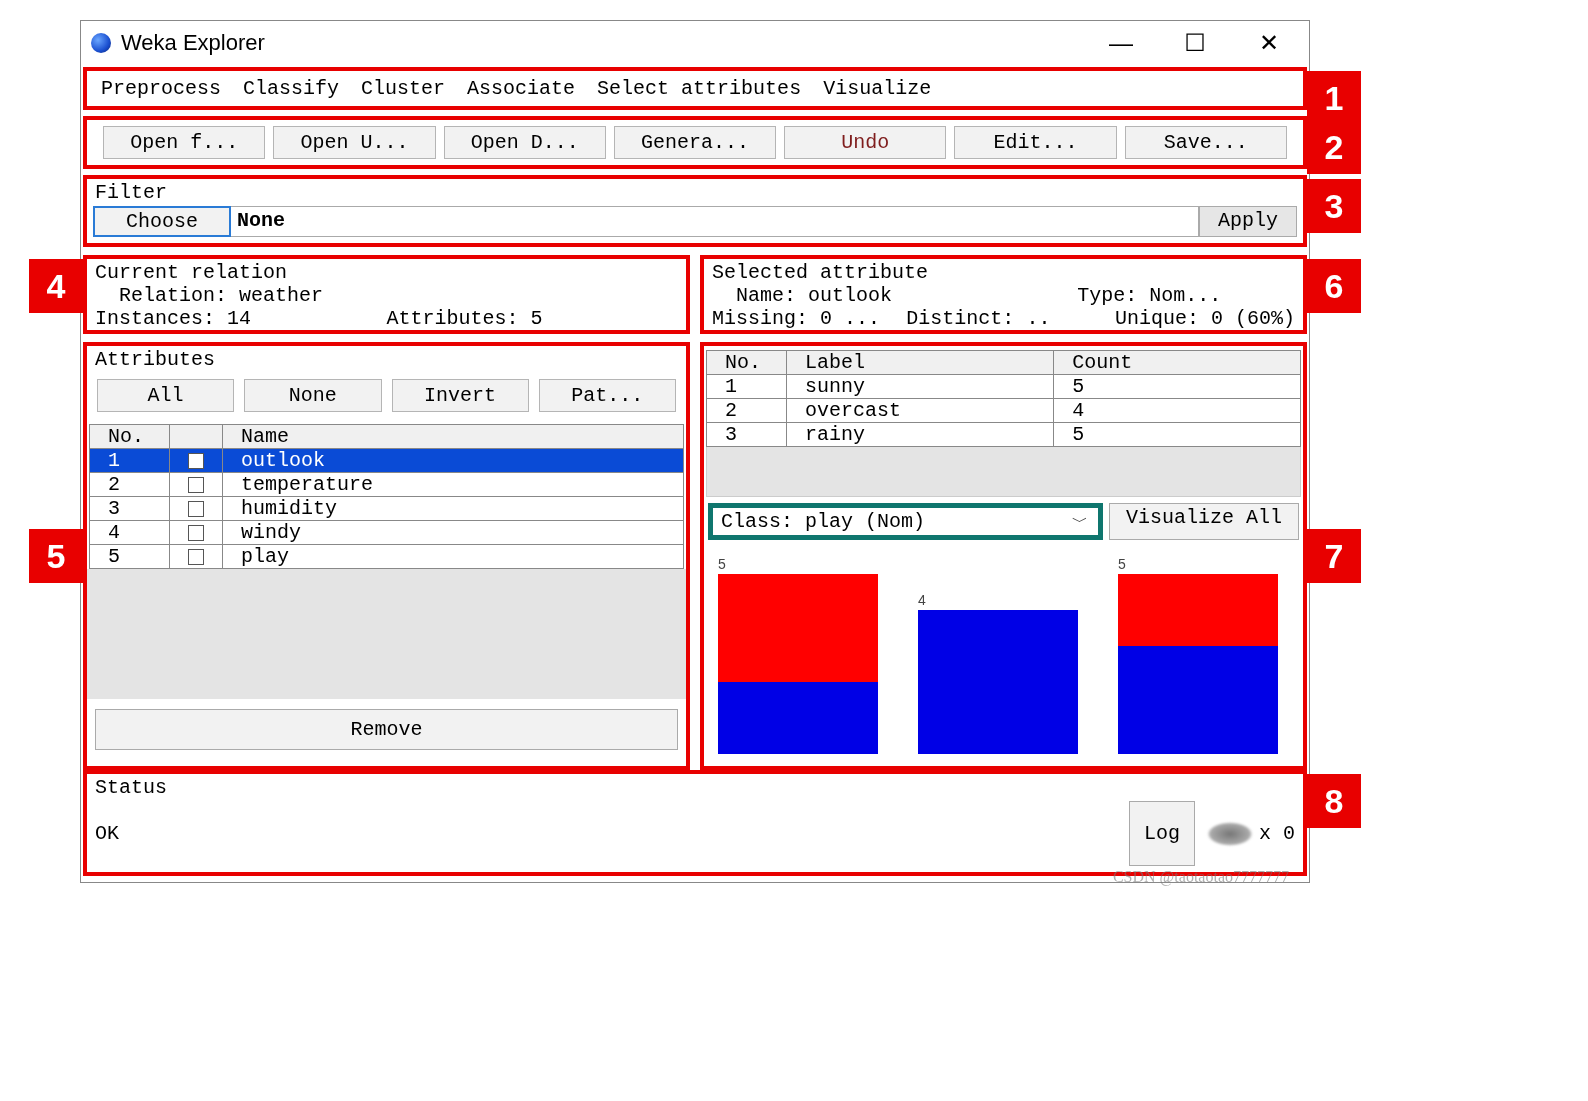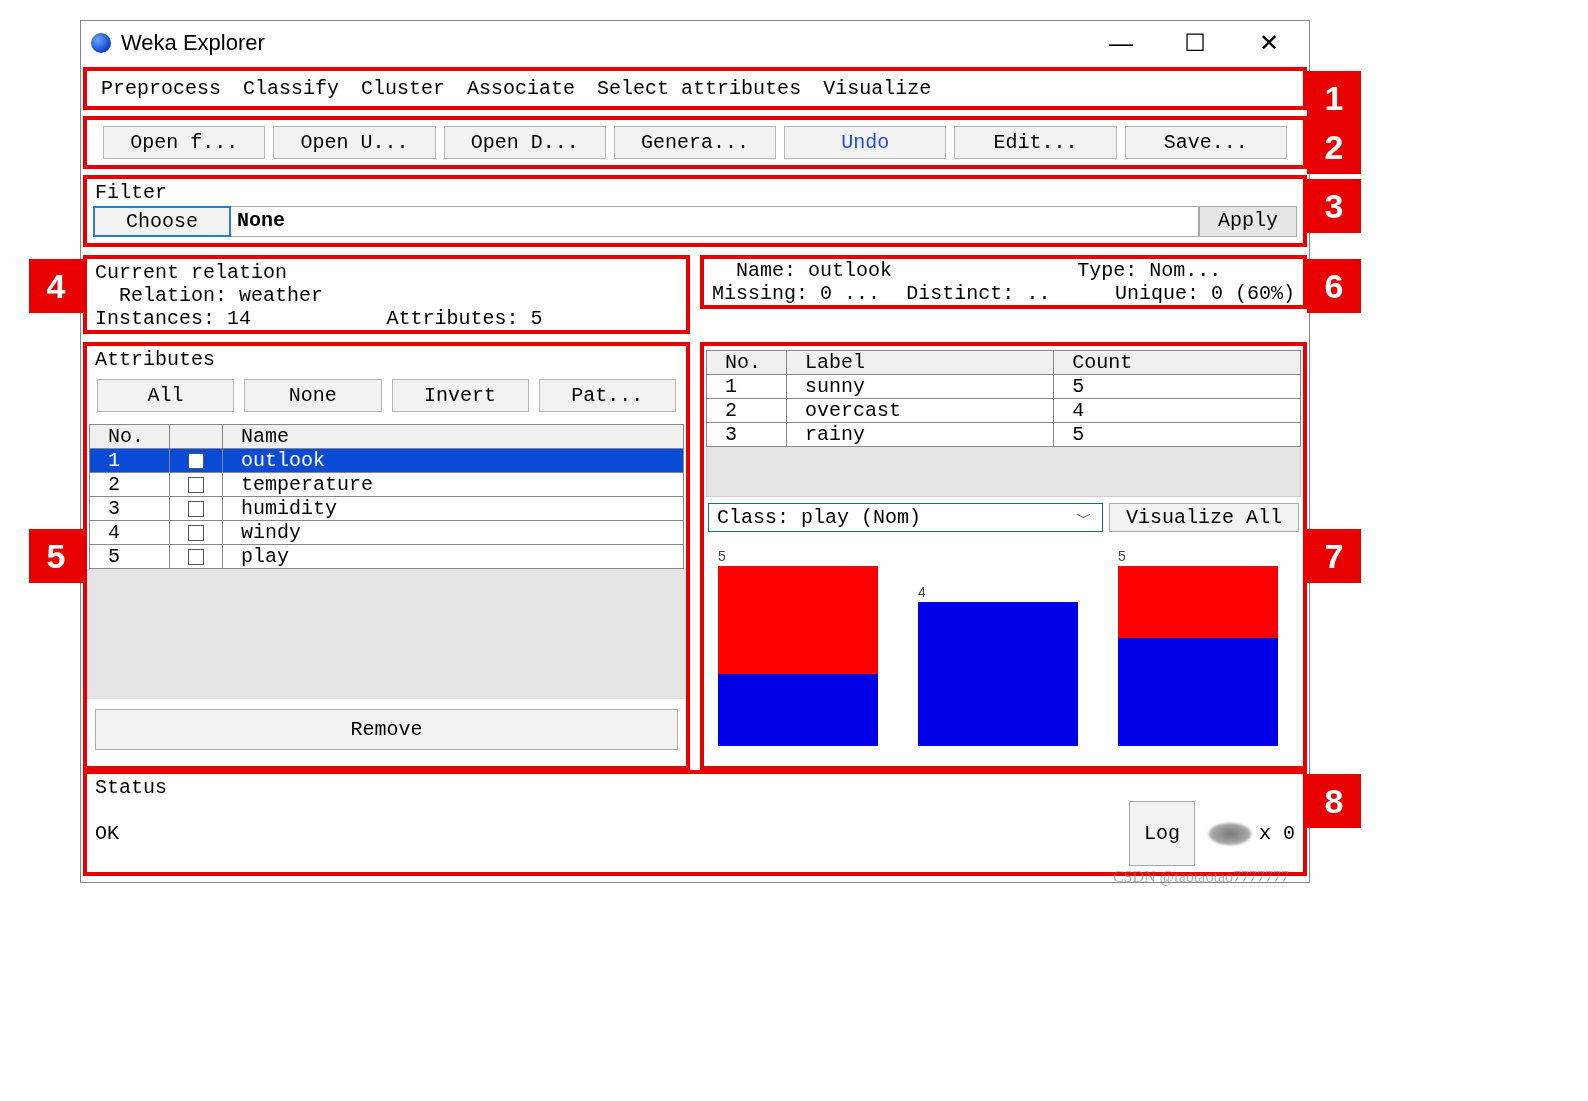--- a/index.html
+++ b/index.html
@@ -43,21 +43,21 @@
   .callout-right-mid { right: -58px; top: 50%; transform: translateY(-50%); }
   .callout-left { left: -58px; top: 0; }
   .callout-left-mid { left: -58px; top: 50%; transform: translateY(-50%); }
   .tabs { display: flex; gap: 2px; padding: 4px 4px; }
   .tab { padding: 2px 10px; }
   .toolbar { display: flex; gap: 8px; padding: 6px 16px; }
   .btn {
     background: #f2f2f2; border: 1px solid #b5b5b5; padding: 4px 0;
     text-align: center; flex: 1; font-family: "Courier New", monospace; font-size: 20px;
   }
-  .btn-disabled { color: #1d4ed8; }
+  .btn-disabled { color: #7f1d1d; }
   .panel-label { padding: 2px 8px 0 8px; }
   .filter-row { display: flex; align-items: stretch; padding: 2px 6px 6px 6px; gap: 0; }
   .choose-btn {
     background: #f2f2f2; border: 2px solid #2a7bd6; padding: 2px 31px;
   }
   .filter-text {
     flex: 1; border: 1px solid #aaa; border-left: none; padding: 2px 6px; font-weight: bold;
   }
   .apply-btn {
     background: #e6e6e6; border: 1px solid #aaa; padding: 2px 18px;
@@ -74,21 +74,21 @@
     text-align: left; background: #fff;
   }
   table.grid th { background: #f0f0f0; font-weight: normal; }
   .num-cell { text-align: right; width: 80px; }
   tr.selected td { background: #0a4bd6; color: #fff; }
   .chkcell { width: 24px; }
   .chk { display: inline-block; width: 16px; height: 16px; border: 1px solid #555; background: #fff; vertical-align: middle; }
   .attr-body { background: #e4e4e4; min-height: 130px; }
   .remove-btn { display: block; width: calc(100% - 16px); margin: 10px 7px 8px 8px; background: #f2f2f2; border: 1px solid #aaa; padding: 8px 0; text-align: center; }
   .class-row { display: flex; gap: 6px; padding: 6px 4px 4px 4px; align-items: stretch; }
-  .class-select { flex: 1; border: 1px solid #0f766e; background: #fff; padding: 2px 8px; position: relative; }
+  .class-select { flex: 1; border: 5px solid #0f766e; background: #fff; padding: 2px 8px; position: relative; }
   .chev { position: absolute; right: 10px; top: 4px; font-size: 16px; color: #444; }
   .viz-btn { background: #f2f2f2; border: 1px solid #aaa; padding: 2px 16px; }
   .chart { display: flex; align-items: flex-end; gap: 40px; padding: 8px 14px 0 14px; height: 210px; }
   .bar-wrap { text-align: left; width: 160px; }
   .bar-label { font-family: Arial, sans-serif; font-size: 14px; color: #444; margin-bottom: 2px; }
   .bar { width: 160px; display: flex; flex-direction: column; justify-content: flex-end; }
   .seg-top { background: #ff0000; }
   .seg-bot { background: #0000e6; }
   .status-row { display: flex; align-items: center; padding: 2px 8px 6px 8px; }
   .log-btn { background: #f2f2f2; border: 1px solid #aaa; padding: 20px 14px; margin-left: auto; }
@@ -155,20 +155,21 @@
         </div>
         <div class="fieldrow">
           <div><span>Instances:</span> <span>14</span></div>
           <div><span>Attributes:</span> <span>5</span></div>
         </div>
       </div>
     </div>
     <div class="col">
       <div class="redbox">
         <div class="red-callout callout-right">6</div>
+        <div class="panel-label">Selected attribute</div>
         <div class="fieldrow">
           <div>&nbsp;&nbsp;<span>Name:</span> <span>outlook</span></div>
           <div style="text-align:center"><span>Type:</span> <span>Nom...</span></div>
         </div>
         <div class="fieldrow">
           <div><span>Missing:</span> <span>0 ...</span></div>
           <div><span>Distinct:</span> <span>..</span></div>
           <div style="text-align:right"><span>Unique:</span> <span>0 (60%)</span></div>
         </div>
       </div>

